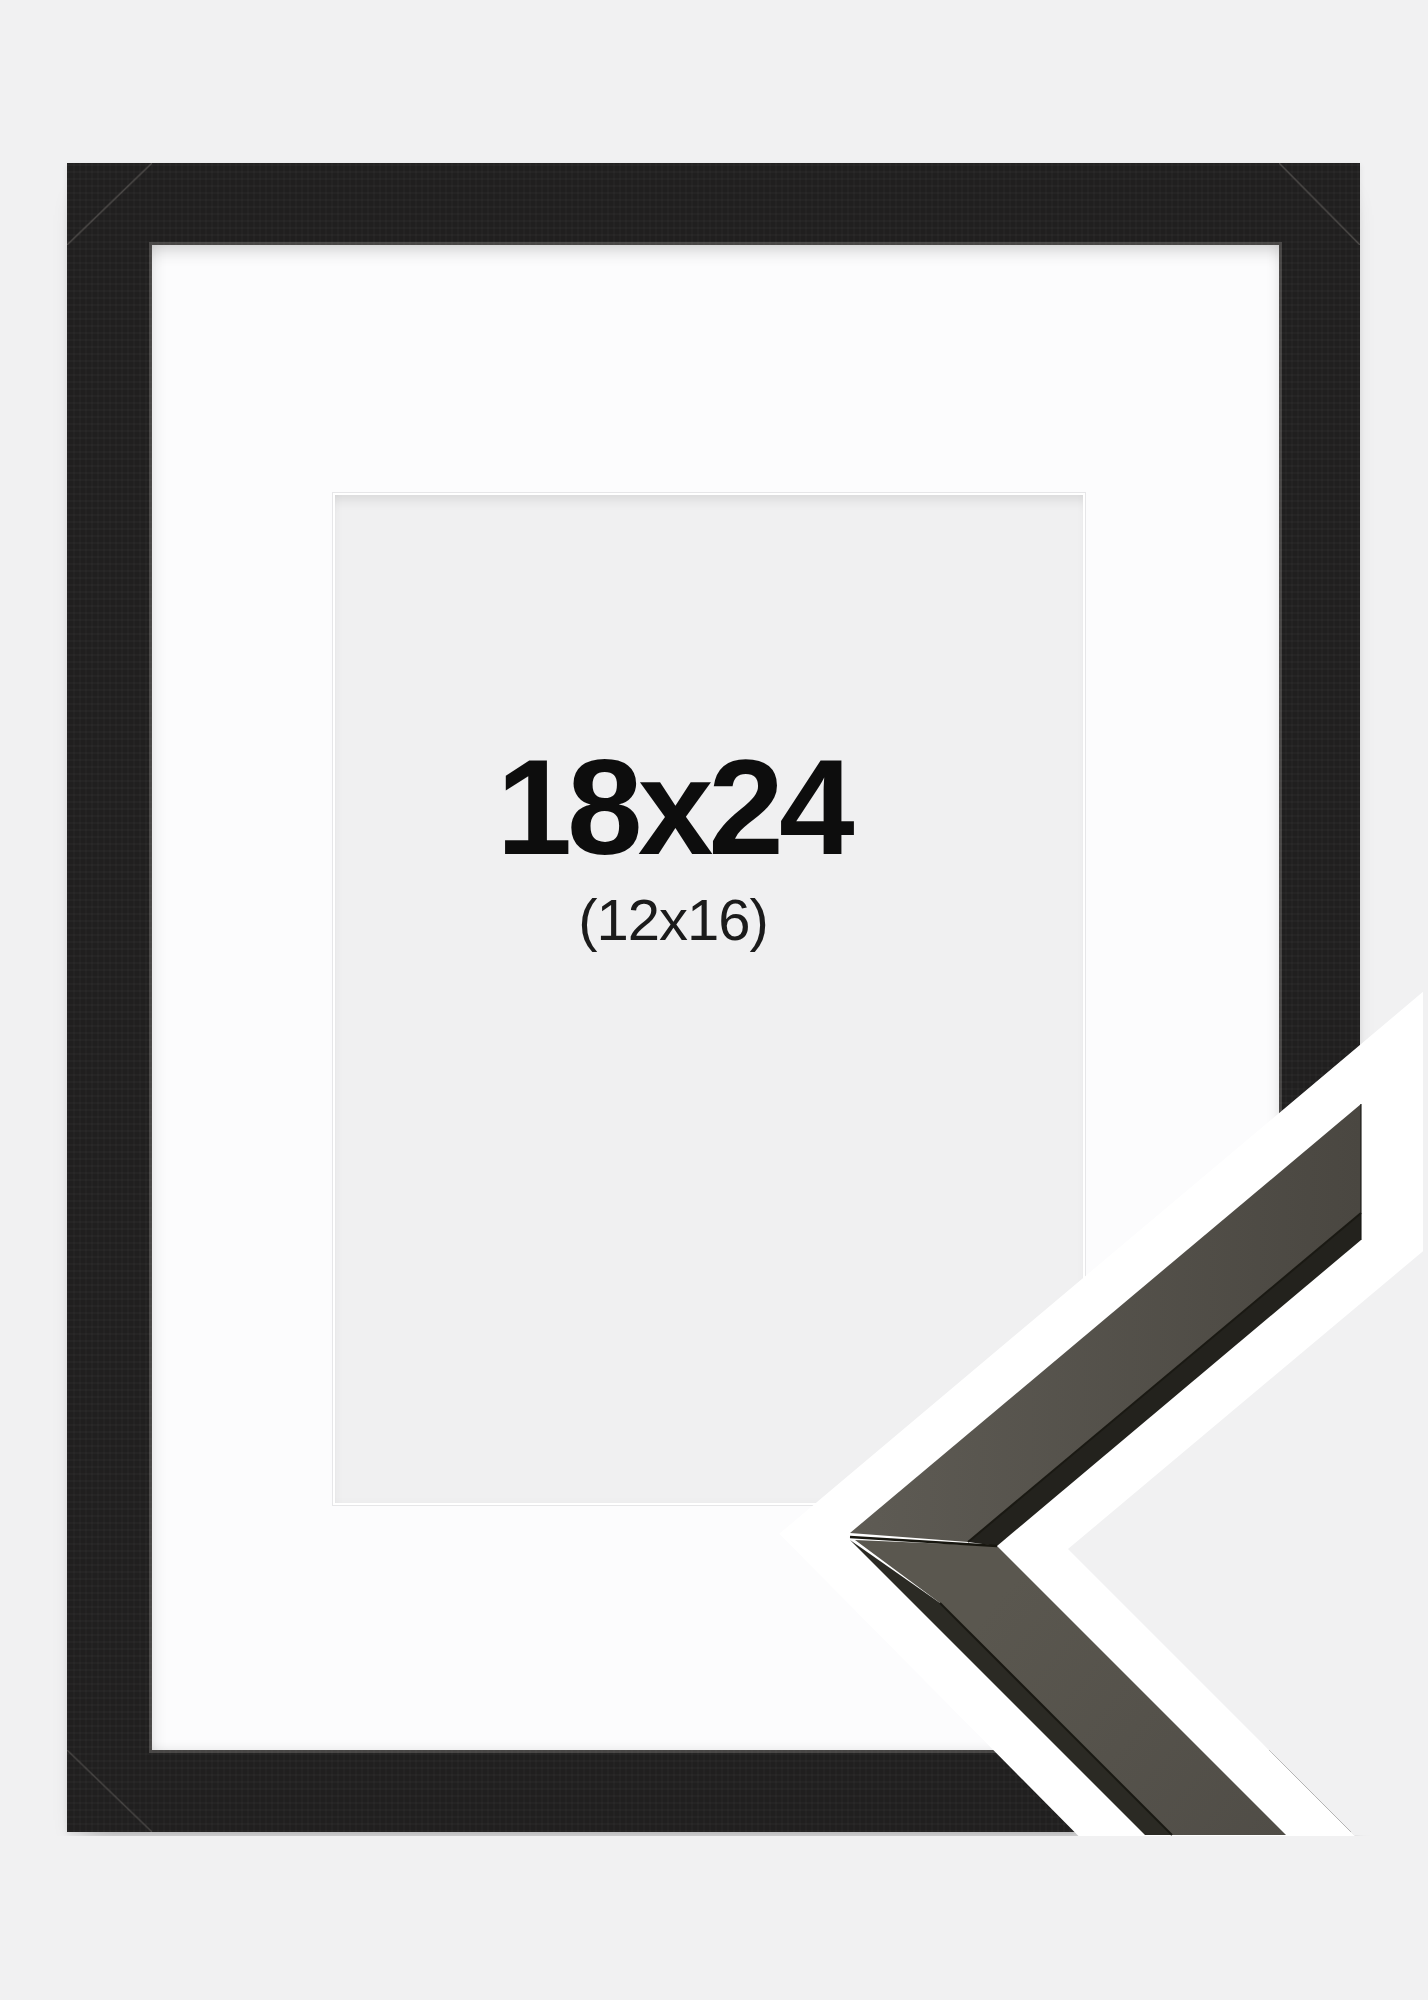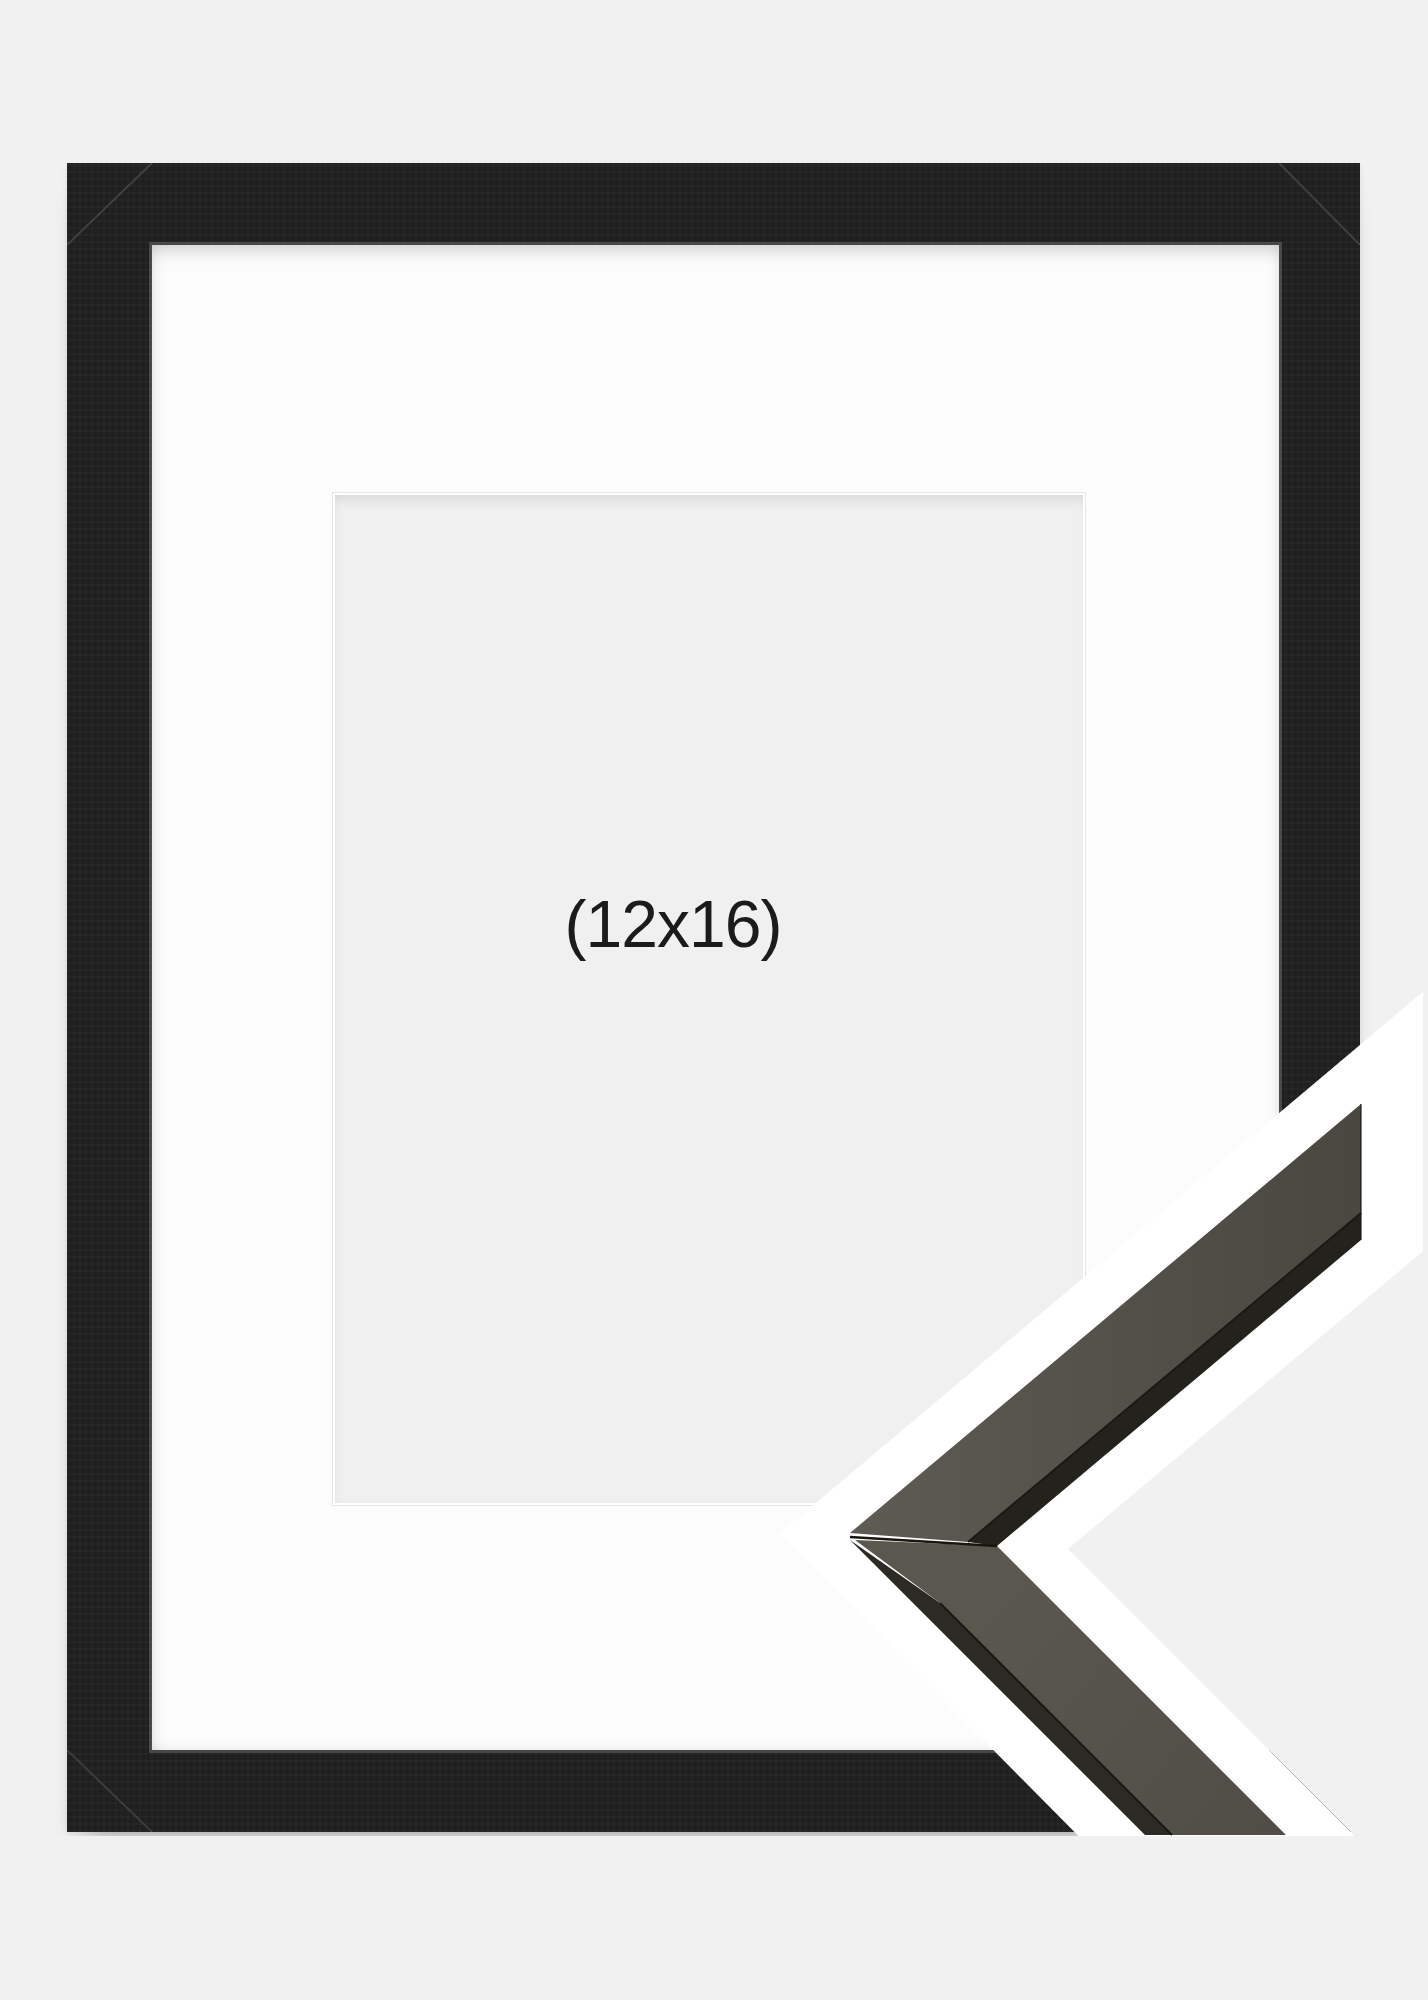--- a/index.html
+++ b/index.html
@@ -58,21 +58,21 @@
   }
   .size-main{
     position:absolute;top:246px;left:0;width:100%;
     text-align:center;transform:translateX(-36px);
     font-size:136px;line-height:1;font-weight:700;letter-spacing:-5px;
     color:#0d0d0d;
   }
   .size-sub{
     position:absolute;top:398px;left:0;width:100%;
     text-align:center;transform:translateX(-36px);
-    font-size:66px;line-height:1;font-weight:300;letter-spacing:-1px;
+    font-size:58px;line-height:1;font-weight:300;letter-spacing:-1px;
     color:#1b1b1b;
   }
 
   
   .sample-svg{position:absolute;left:0;top:0;width:1428px;height:2000px;z-index:5;pointer-events:none;}
 
   
   .bottom-crop{
     position:absolute;left:0;top:1836px;width:1428px;height:164px;
     background:#f1f1f2;z-index:6;
@@ -85,20 +85,21 @@
 
   <div class="frame">
     <div class="frame-grain"></div>
     <div class="miter tl"></div>
     <div class="miter tr"></div>
     <div class="miter bl"></div>
     <div class="miter br"></div>
 
     <div class="mat">
       <div class="opening">
+        <div class="size-main">18x24</div>
         <div class="size-sub">(12x16)</div>
       </div>
     </div>
   </div>
 
   <svg class="sample-svg" viewBox="0 0 1428 2000" xmlns="http://www.w3.org/2000/svg">
     <defs>
       <linearGradient id="gradUpper" gradientUnits="userSpaceOnUse" x1="850" y1="1300" x2="1361" y2="1300">
         <stop offset="0" stop-color="#5e5b54"></stop>
         <stop offset="1" stop-color="#4a4741"></stop>

